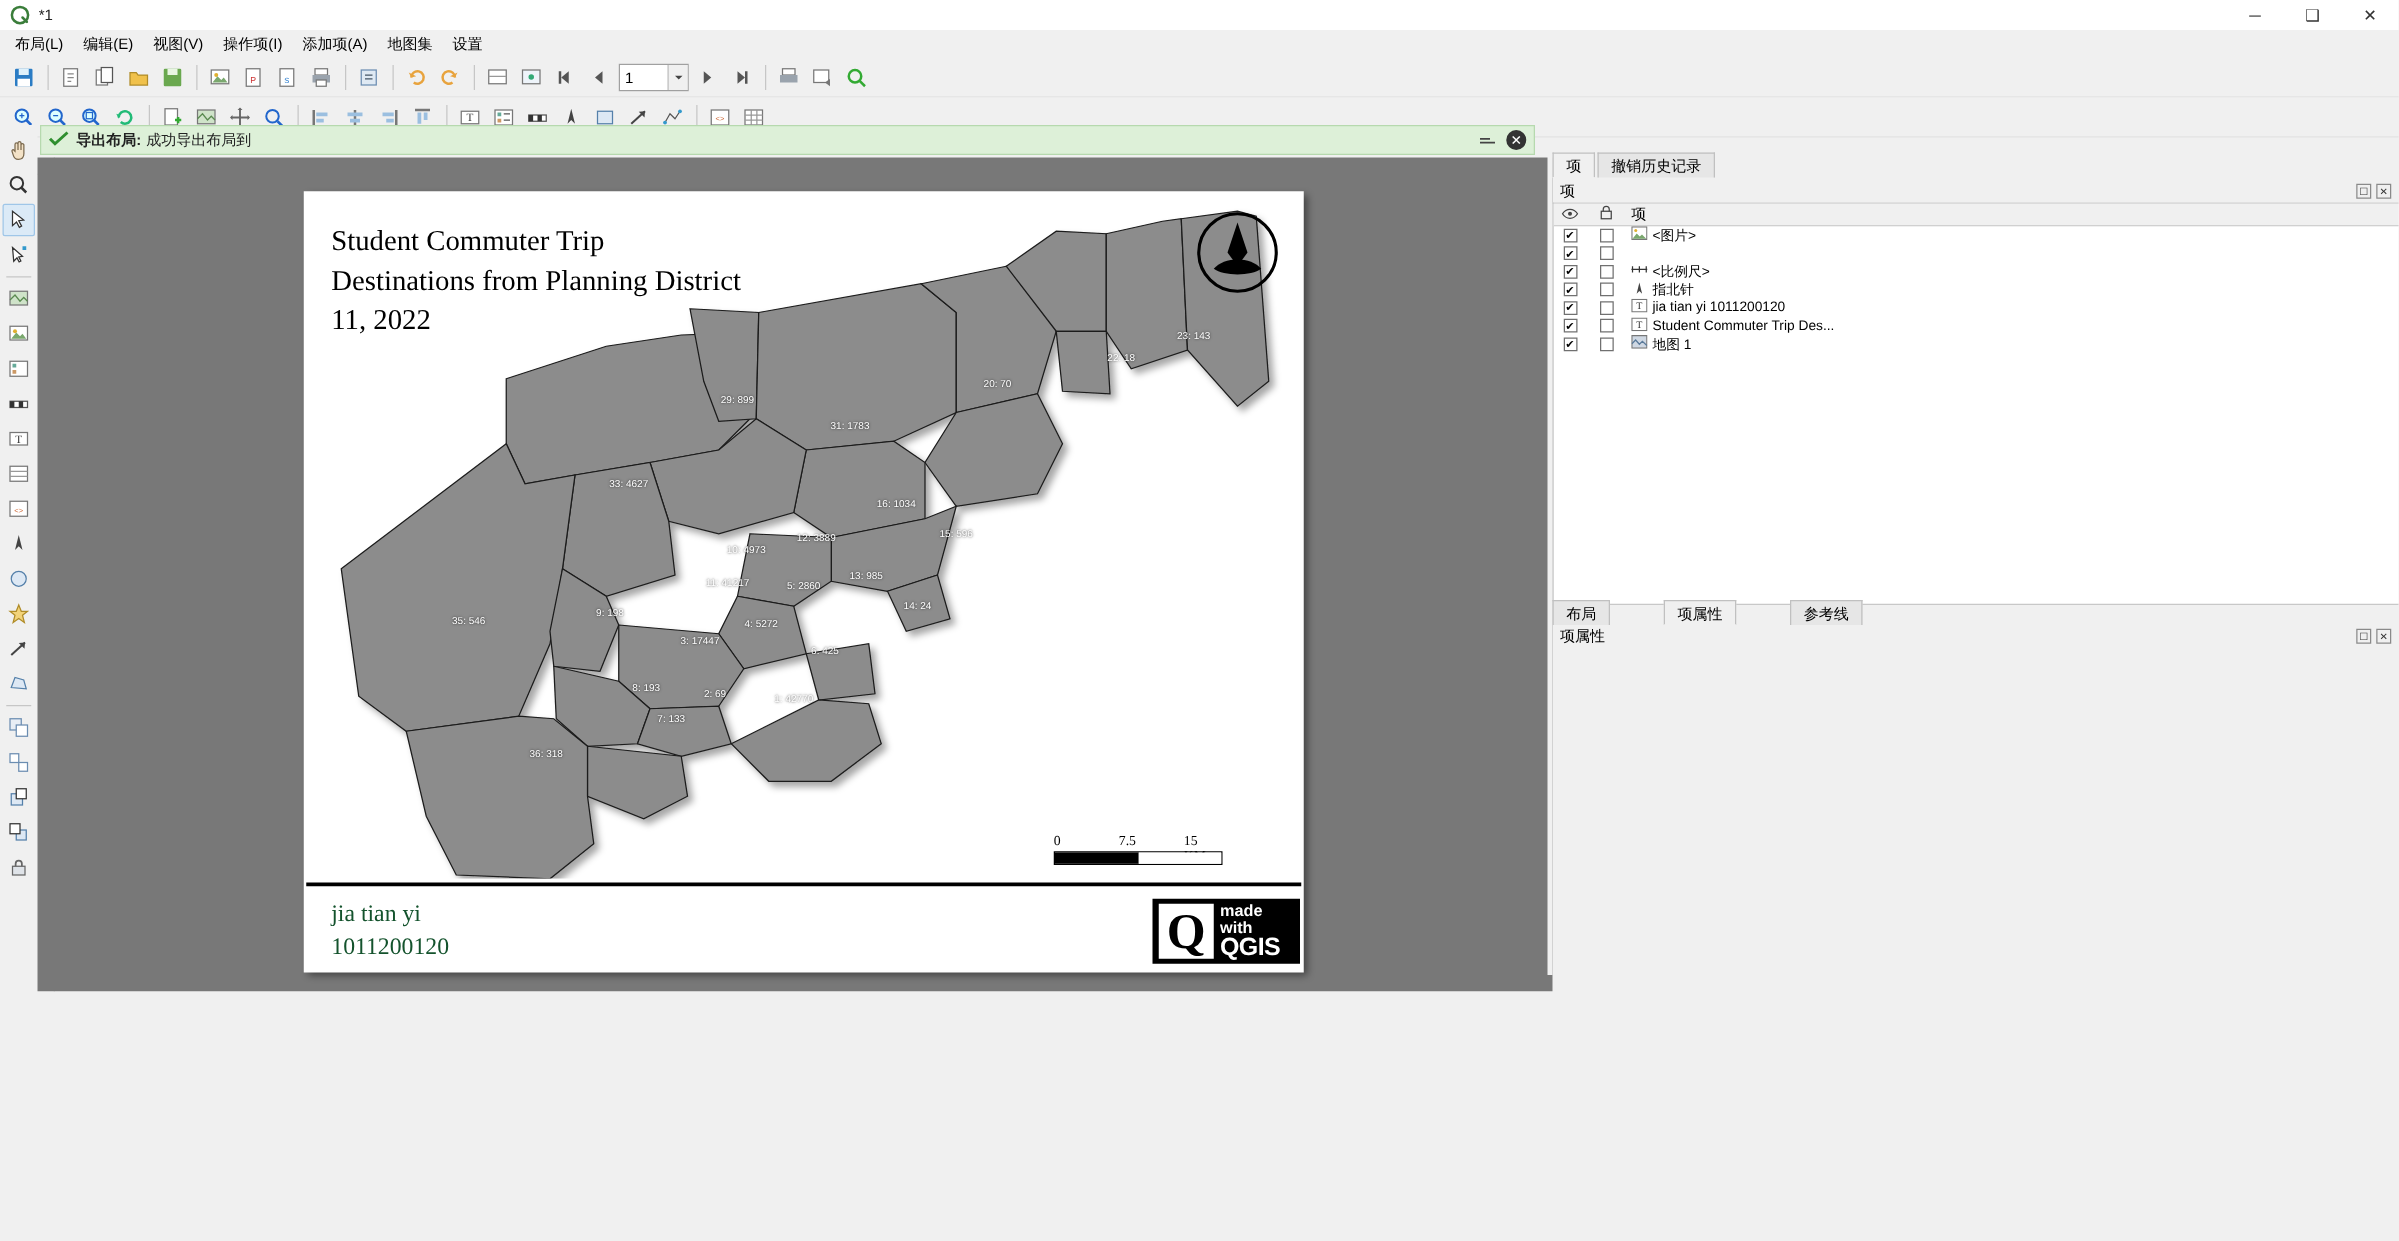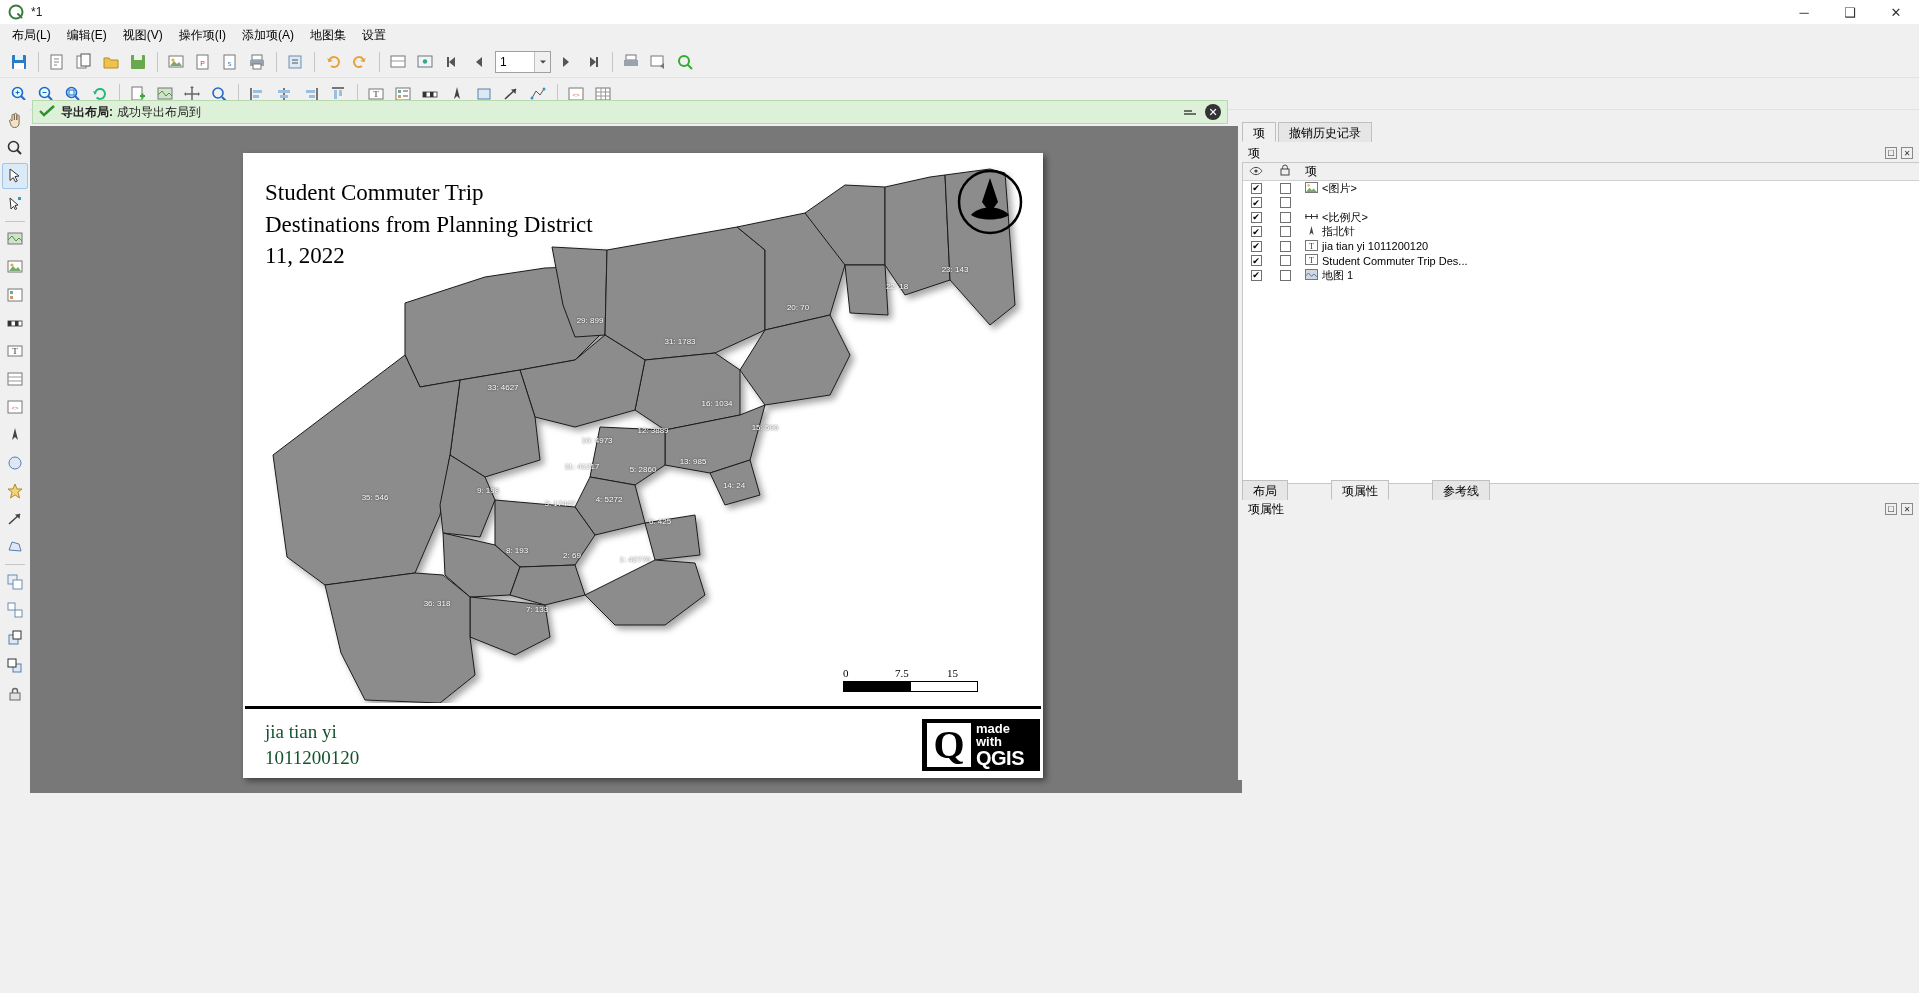--- a/index.html
+++ b/index.html
@@ -786,26 +786,26 @@
             <div class="map-label" style="left: 408px; top: 275px;">12: 3889</div>
             <div class="map-label" style="left: 520px; top: 272px;">15: 596</div>
             <div class="map-label" style="left: 352px; top: 285px;">10: 4973</div>
             <div class="map-label" style="left: 289px; top: 311px; margin-left: 48px;">11: 41217</div>
             <div class="map-label" style="left: 448px; top: 306px;">13: 985</div>
             <div class="map-label" style="left: 243px; top: 335px;">9: 198</div>
             <div class="map-label" style="left: 398px; top: 314px;">5: 2860</div>
             <div class="map-label" style="left: 489px; top: 330px;">14: 24</div>
             <div class="map-label" style="left: 130px; top: 342px;">35: 546</div>
             <div class="map-label" style="left: 364px; top: 344px;">4: 5272</div>
-            <div class="map-label" style="left: 315px; top: 348px;">3: 17447</div>
+            <div class="map-label" style="left: 315px; top: 358px;">3: 17447</div>
             <div class="map-label" style="left: 415px; top: 366px;">6: 425</div>
             <div class="map-label" style="left: 272px; top: 395px;">8: 193</div>
             <div class="map-label" style="left: 327px; top: 400px;">2: 69</div>
             <div class="map-label" style="left: 390px; top: 404px;">1: 42770</div>
-            <div class="map-label" style="left: 292px; top: 454px;">7: 133</div>
+            <div class="map-label" style="left: 292px; top: 420px;">7: 133</div>
             <div class="map-label" style="left: 192px; top: 448px;">36: 318</div>
           </div>
       </div>
 
       <div class="rect-divider"></div>
 
       <div class="footer-text">
         <div>jia tian yi</div>
         <div>1011200120</div>
       </div>

